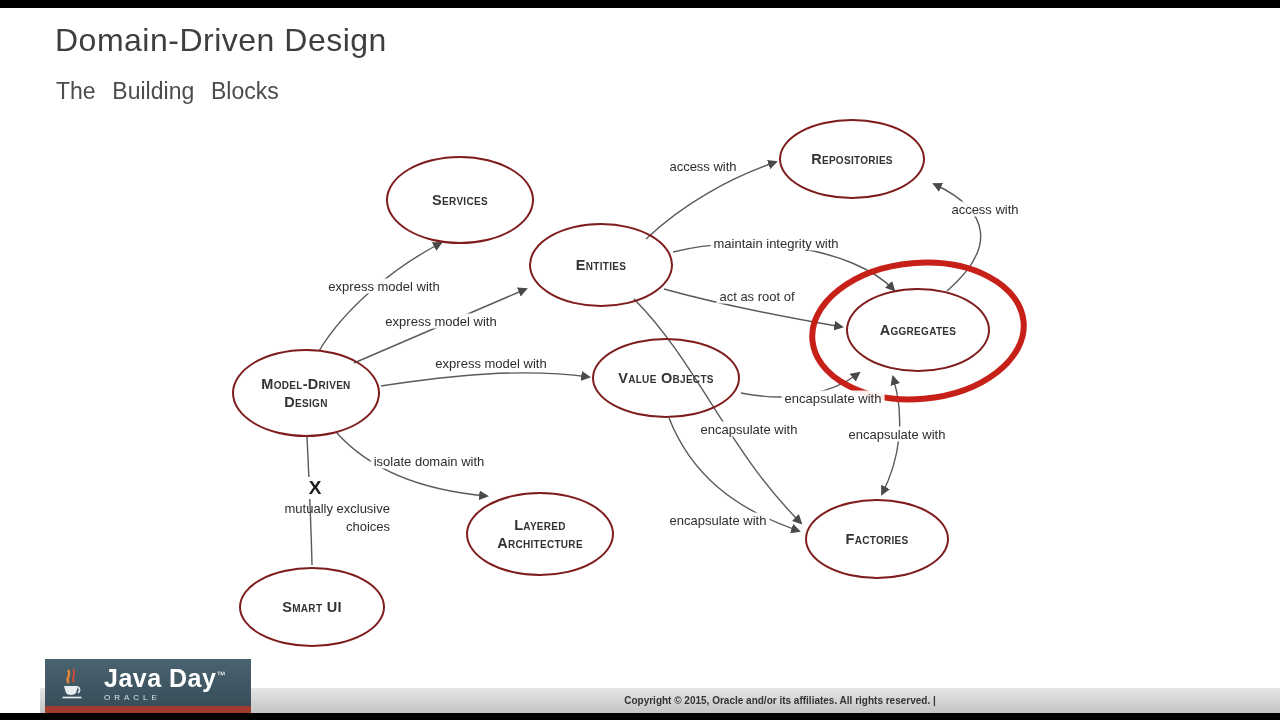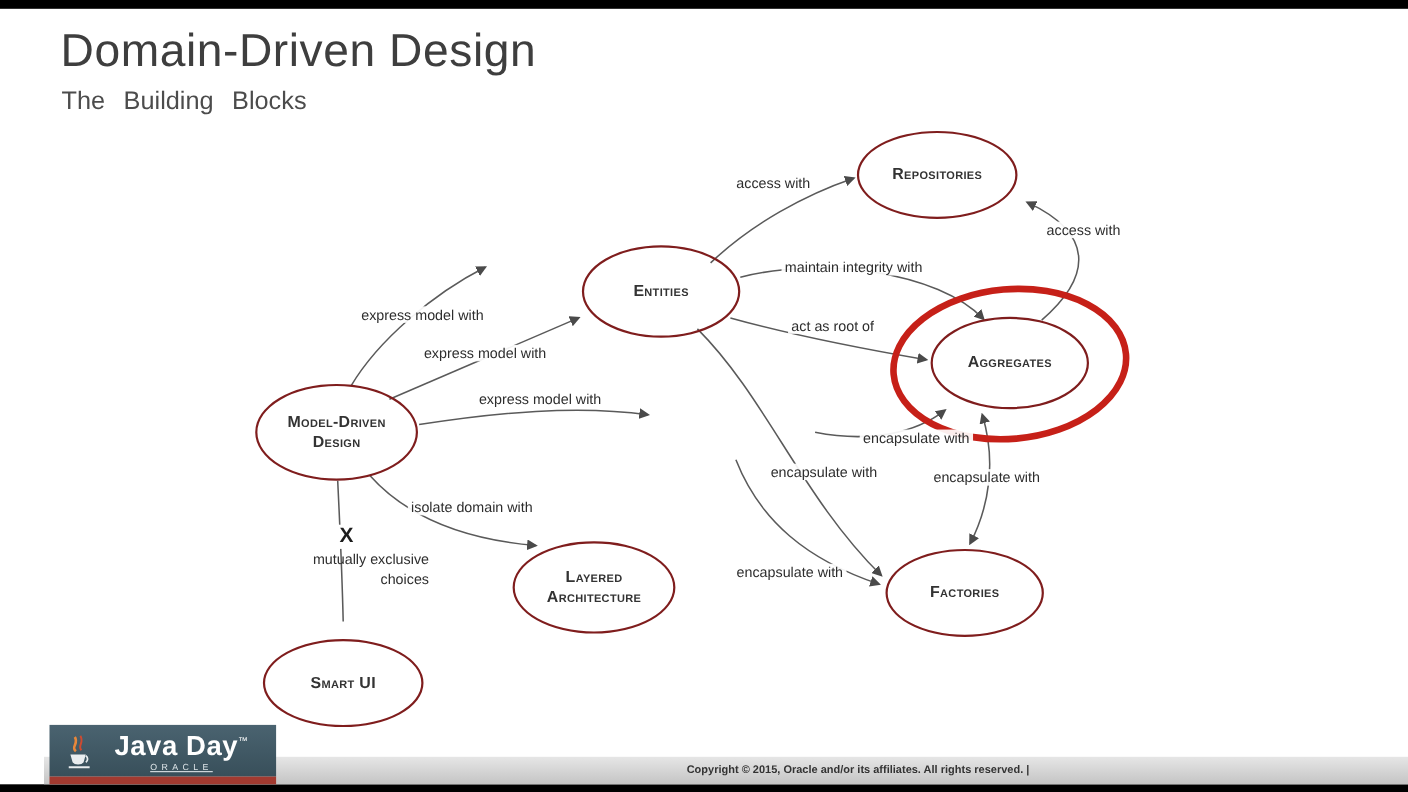--- a/index.html
+++ b/index.html
@@ -1,20 +1,20 @@
 <!DOCTYPE html>
 <html><head>
 <meta charset="utf-8">
 <style>
   html,body{margin:0;padding:0;background:#222;}
   .frame{position:relative;width:1280px;height:720px;background:#000;overflow:hidden;
          font-family:"Liberation Sans",sans-serif;}
   .slide{position:absolute;left:0;top:8px;width:1280px;height:705px;background:#ffffff;}
 
-  .title{position:absolute;left:55px;top:22px;font-size:42px;color:#3e3e3e;letter-spacing:.5px;}
+  .title{position:absolute;left:55px;top:22px;font-size:32px;color:#3e3e3e;letter-spacing:.5px;}
   .subtitle{position:absolute;left:56px;top:78px;font-size:23px;color:#4c4c4c;word-spacing:.45em;}
 
   .connectors{position:absolute;left:0;top:0;width:1280px;height:720px;pointer-events:none;}
 
   .node{position:absolute;border:2px solid #7f1d1d;border-radius:50%;
         display:flex;align-items:center;justify-content:center;text-align:center;
         box-sizing:border-box;background:transparent;}
   .node span{font-weight:bold;font-variant:small-caps;font-size:14.5px;color:#333;
              line-height:1.25;padding:0 12px;letter-spacing:.3px;}
 
@@ -27,21 +27,21 @@
   .footer-band{position:absolute;left:0;top:688px;width:1280px;height:25px;
                background:linear-gradient(180deg,#e6e6e6,#c4c4c4);margin-left:40px;}
   .copyright{width:100%;text-align:center;padding-left:200px;box-sizing:border-box;
              line-height:25px;font-size:10px;font-weight:bold;color:#333;}
 
   .logo{position:absolute;left:45px;top:659px;width:206px;height:54px;box-sizing:border-box;
         background:linear-gradient(180deg,#4a6370,#384f5a);border-bottom:7px solid #a23a30;
         display:flex;align-items:center;gap:19px;padding:2px 8px 0 14px;z-index:5;}
   .logo-text{font-size:25px;color:#fff;font-weight:bold;letter-spacing:.5px;line-height:1;}
   .logo-text sup{font-size:9px;font-weight:normal;}
-  .logo-sub{font-size:8px;color:#dde4e8;letter-spacing:4px;text-align:center;margin-top:2px;text-decoration:underline;}
+  .logo-sub{font-size:8px;color:#dde4e8;letter-spacing:4px;margin-top:2px;}
 </style>
 </head>
 <body>
 
 <div class="frame">
   <div class="slide"></div>
 
   <div class="title">Domain-Driven Design</div>
   <div class="subtitle">The Building Blocks</div>
 
@@ -62,36 +62,42 @@
       <path d="M 336 432 C 368 468 418 490 487 496" marker-end="url(#arrow)"></path>
       <path d="M 307 437 C 309 478 311 522 312 565"></path>
       <path d="M 741 393 C 792 403 833 393 859 373" marker-end="url(#arrow)"></path>
       <path d="M 634 299 C 697 362 729 452 801 523" marker-end="url(#arrow)"></path>
       <path d="M 893 377 C 906 420 899 461 882 494" marker-start="url(#arrow)" marker-end="url(#arrow)"></path>
       <path d="M 669 418 C 691 474 734 509 799 531" marker-end="url(#arrow)"></path>
     </g>
     <ellipse cx="918" cy="331" rx="106" ry="68" fill="none" stroke="#c62018" stroke-width="6" transform="rotate(-5 918 331)"></ellipse>
   </svg>
 
+  <div class="node" style="left:386px;top:156px;width:148px;height:88px;">
+    <span>Services</span>
+    </div>
   <div class="node" style="left:529px;top:223px;width:144px;height:84px;">
     <span>Entities</span>
     </div>
   <div class="node" style="left:779px;top:119px;width:146px;height:80px;">
     <span>Repositories</span>
     </div>
   <div class="node" style="left:846px;top:288px;width:144px;height:84px;">
     <span>Aggregates</span>
     </div>
+  <div class="node" style="left:592px;top:338px;width:148px;height:80px;">
+    <span>Value Objects</span>
+    </div>
   <div class="node" style="left:232px;top:349px;width:148px;height:88px;">
     <span>Model-Driven Design</span>
     </div>
   <div class="node" style="left:466px;top:492px;width:148px;height:84px;">
     <span>Layered Architecture</span>
     </div>
-  <div class="node" style="left:239px;top:581px;width:146px;height:80px;">
+  <div class="node" style="left:239px;top:567px;width:146px;height:80px;">
     <span>Smart UI</span>
     </div>
   <div class="node" style="left:805px;top:499px;width:144px;height:80px;">
     <span>Factories</span>
     </div>
 
   <div class="elabel" style="left:703px;top:166px;">access with</div>
   <div class="elabel" style="left:985px;top:209px;">access with</div>
   <div class="elabel" style="left:776px;top:243px;">maintain integrity with</div>
   <div class="elabel" style="left:757px;top:296px;">act as root of</div>

